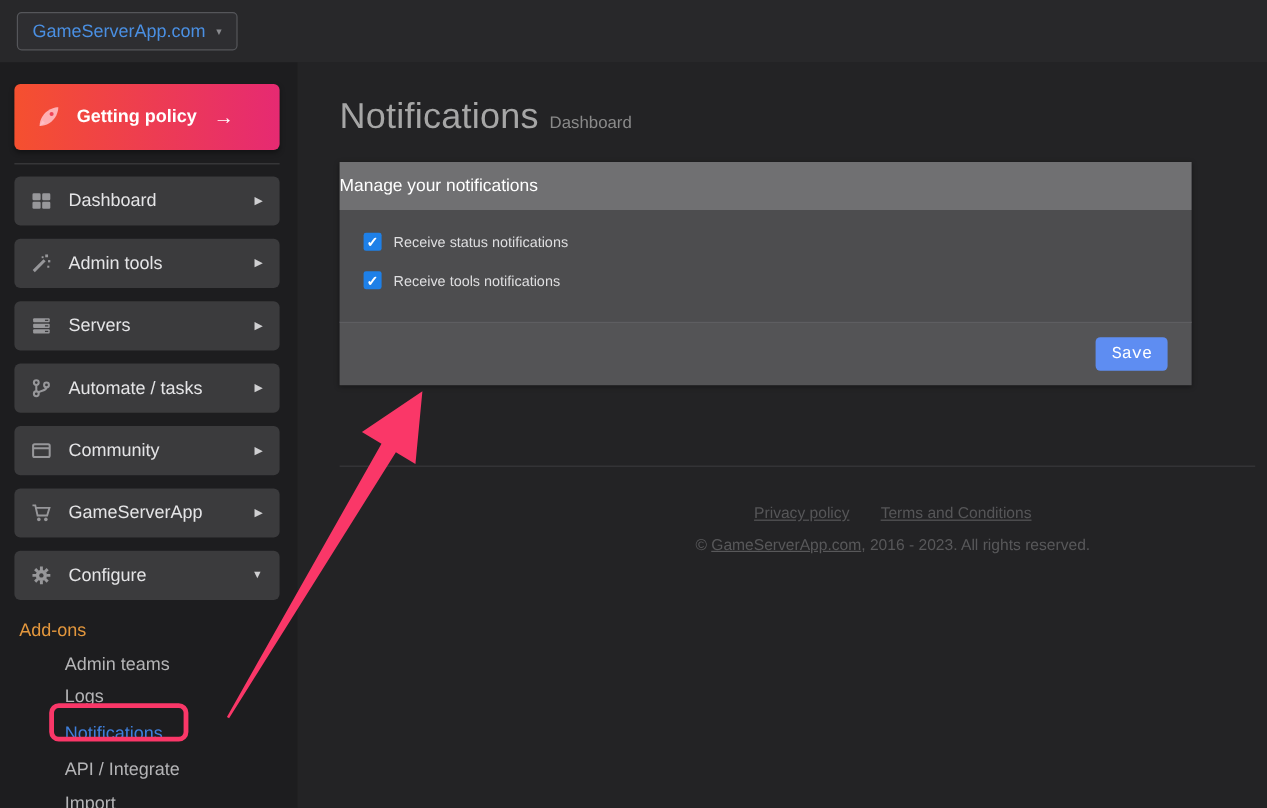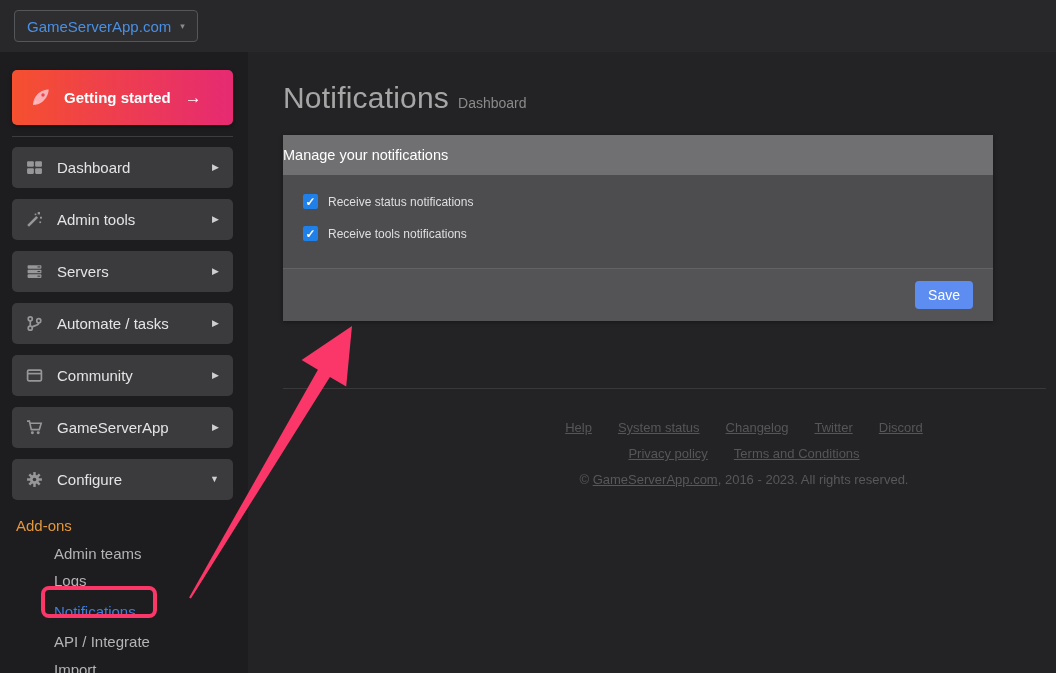--- a/index.html
+++ b/index.html
@@ -49,21 +49,21 @@
   .panel-body { height:93px; background:#4d4d4f; padding:19px 20px 0 20px; }
   .check-row { display:flex; align-items:center; margin-bottom:17px; cursor:pointer; }
   .checkbox { width:15px; height:15px; border-radius:2px; background:#1e80e8; position:relative;
               flex:0 0 15px; }
   .checkbox::after { content:"✓"; position:absolute; left:2.5px; top:0.5px; color:#ffffff;
                      font-size:12px; font-weight:bold; }
   .check-label { color:#dfdfe1; font-size:12px; margin-left:10px; }
   .panel-footer { height:53px; background:#545456; border-top:1px solid #626264;
                   display:flex; align-items:center; justify-content:flex-end; padding:0 20px; }
   .save-btn { background:#5e8df2; color:#ffffff; font-size:14px; border:none; border-radius:4px;
-              padding:6px 13px; cursor:pointer; font-family:Liberation Sans, sans-serif; }
+              padding:6px 13px; cursor:pointer; font-family:Liberation Mono, monospace; }
 
   .main-divider { position:absolute; left:35px; top:336px; width:763px; height:0;
                   border-top:1px solid #39393b; }
 
   .site-footer { position:absolute; left:0; top:368px; width:808px; padding-left:184px;
                  text-align:center; }
   .links-row { display:flex; justify-content:center; gap:26px; margin-bottom:11px; }
   .site-footer a { color:#565658; font-size:13px; text-decoration:underline; cursor:pointer; }
   .copyright { margin-top:4px; color:#58585a; font-size:13px; }
   .copyright a { color:#58585a; }
@@ -89,21 +89,21 @@
 <div class="sidebar">
 
   <div class="gs-btn">
     <span>
       <svg width="20" height="20" viewBox="0 0 20 20">
         <path d="M3 17 C3 11.5 6.2 5.8 12 3 C15 1.6 17.4 1.4 18.6 1.4 C18.6 2.6 18.4 5 17 8 C14.2 13.8 8.5 17 3 17 Z" fill="#ffc2ca" opacity="0.85"></path>
         <circle cx="13" cy="7" r="1.7" fill="#ef4355"></circle>
         <path d="M3 17 L5.5 12.5 L7.5 14.5 Z" fill="#ffc2ca" opacity="0.85"></path>
       </svg>
     </span>
-    <span class="gs-label">Getting started</span>
+    <span class="gs-label">Getting policy</span>
     <span class="gs-arrow">→</span>
   </div>
 
   <div class="sidebar-divider"></div>
 
   <div class="nav">
 
     <div class="nav-item">
       <span class="nav-icon">
         <svg width="17" height="17" viewBox="0 0 16 16" fill="#97979a">
@@ -239,27 +239,20 @@
     </div>
     <div class="panel-footer">
       <button class="save-btn">Save</button>
     </div>
   </div>
 
   <div class="main-divider"></div>
 
   <div class="site-footer">
     <div class="links-row">
-      <a>Help</a>
-      <a>System status</a>
-      <a>Changelog</a>
-      <a>Twitter</a>
-      <a>Discord</a>
-    </div>
-    <div class="links-row">
       <a>Privacy policy</a>
       <a>Terms and Conditions</a>
     </div>
     <div class="copyright">
       <span>© </span><a>GameServerApp.com</a><span>, 2016 - 2023. All rights reserved.</span>
     </div>
   </div>
 </div>
 
 <svg class="annot-arrow" viewBox="0 0 1056 673">

